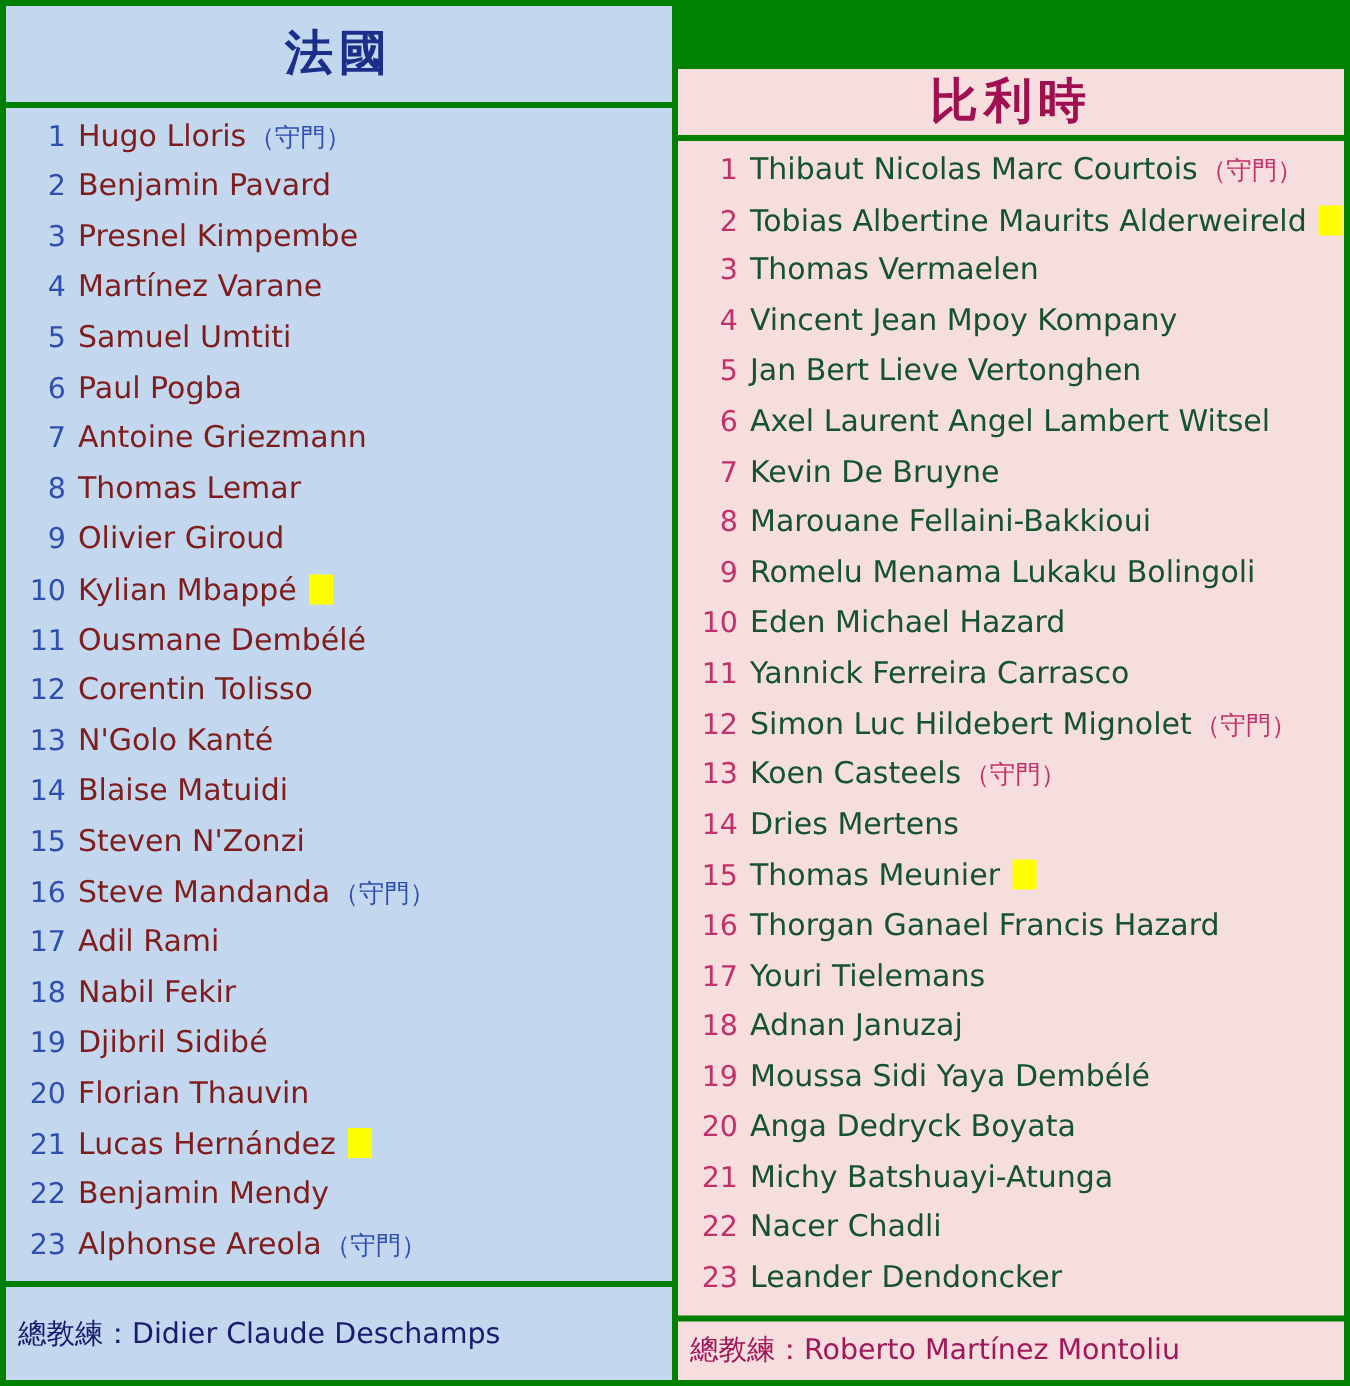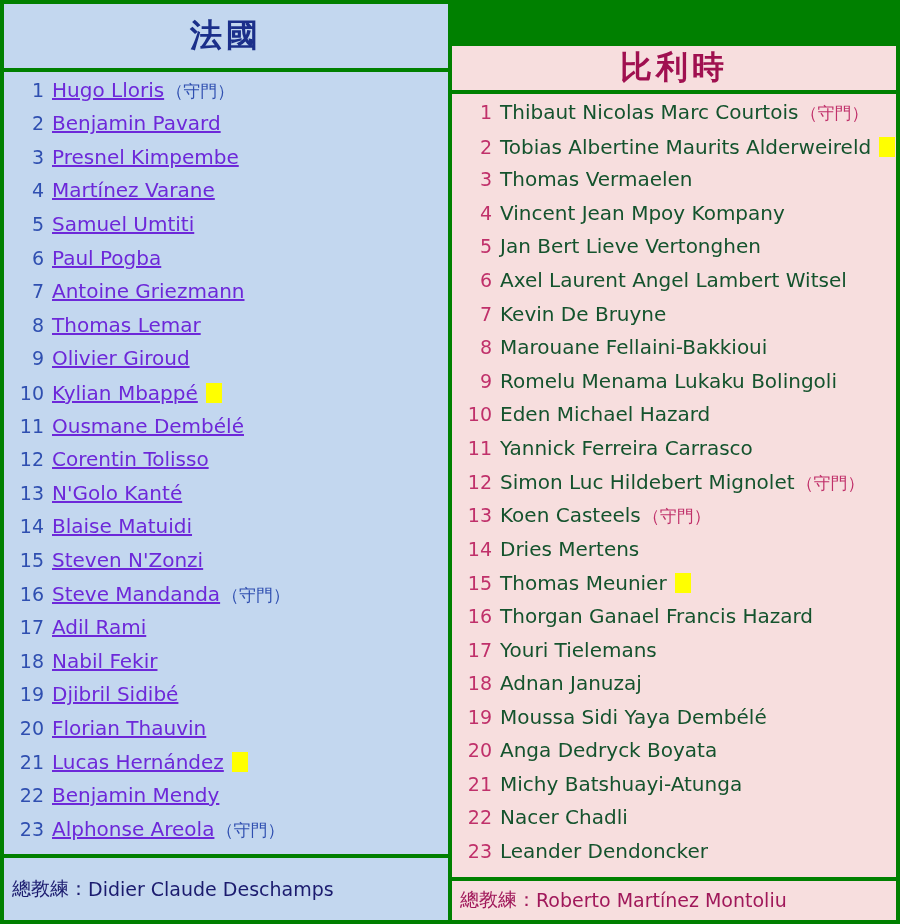--- a/index.html
+++ b/index.html
@@ -56,21 +56,21 @@
     font-size: 19px;
   }
   
   .team-france .team-header,
   .team-france .roster,
   .team-france .coach {
     background: #c3d7ef;
   }
   .team-france .team-header { color: #1b2f8a; }
   .team-france .player-num { color: #2f4fb0; }
-  .team-france .player-name { color: #6d28d9; text-decoration: underline; }
+  .team-france .player-name { color: #7f1d1d; }
   .team-france .coach { color: #1b1b6e; }
   .team-france .gk-note { color: #2f4fb0; }
 
   
   .team-belgium .team-header,
   .team-belgium .roster,
   .team-belgium .coach {
     background: #f7dede;
   }
   .team-belgium .team-header { color: #a01050; margin-top: 42px; }

